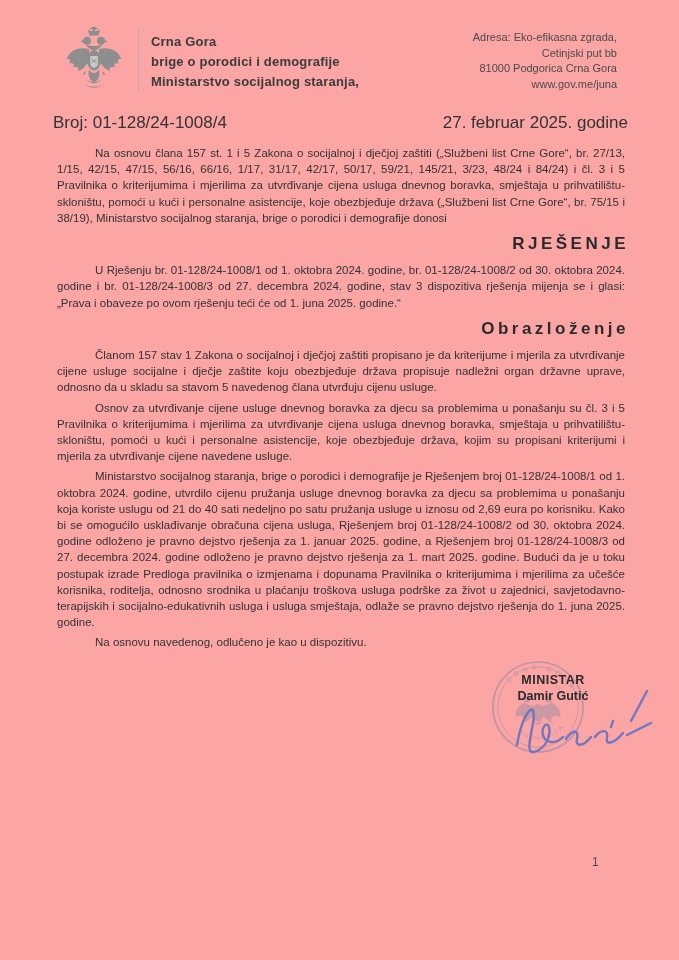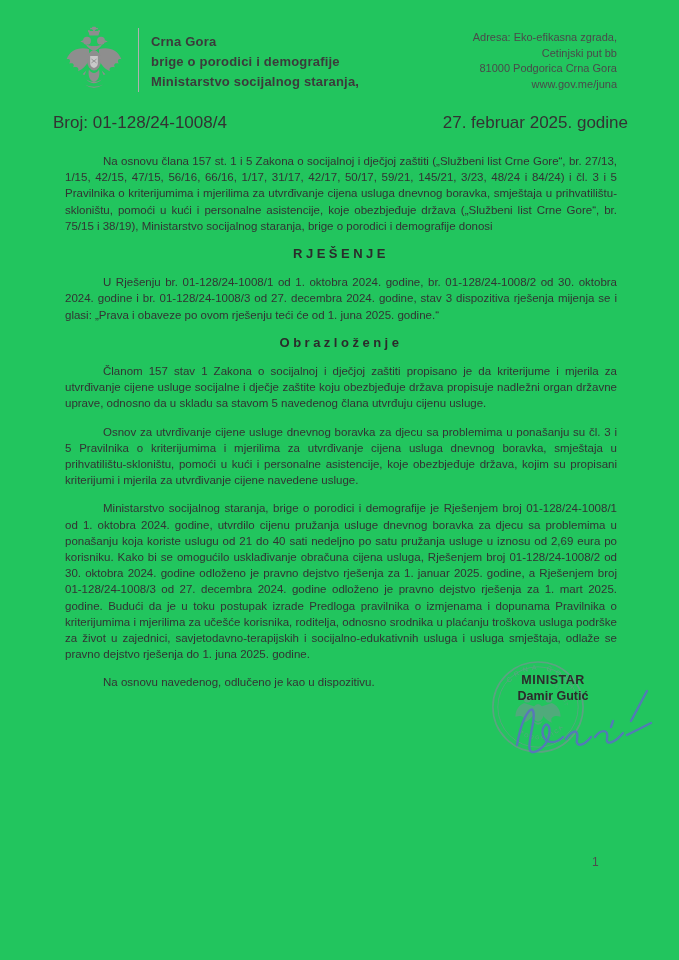--- a/index.html
+++ b/index.html
@@ -3,21 +3,21 @@
 <meta charset="utf-8">
 <style>
   html,body{margin:0;padding:0;}
   body{
     width:679px;height:960px;
     background:#e9e9e9;
     font-family:"Liberation Sans","DejaVu Sans",sans-serif;
   }
   .page{
     position:relative;width:679px;height:960px;
-    background:#22c55e;overflow:hidden;
+    background:#fca5a5;overflow:hidden;
     color:#2e2e2e;
   }
   
   .header{
     position:absolute;top:26px;left:62px;right:62px;
     display:flex;align-items:flex-start;
   }
   .coa{width:64px;height:70px;flex:0 0 auto;}
   .header-divider{
     width:1px;height:64px;background:#b0b0b0;
@@ -37,23 +37,23 @@
     position:absolute;top:113px;left:53px;right:51px;
     display:flex;justify-content:space-between;
     font-size:17px;color:#333;
   }
   
   .doc-body{
     position:absolute;top:141px;left:53px;width:576px;
     font-size:11.5px;line-height:16.2px;color:#333;
     text-align:justify;
   }
-  .doc-body p{margin:12px;text-indent:38px;}
+  .doc-body p{margin:4px;text-indent:38px;}
   .center-head{
-    text-align:center;font-weight:bold;font-size:13px;
+    text-align:right;font-weight:bold;font-size:17px;
     letter-spacing:3.5px;color:#2b2b2b;text-indent:0 !important;
     margin:10px 0 10px 0 !important;
   }
   
   .sig-block{
     position:absolute;top:672px;left:478px;width:150px;
     text-align:center;color:#2b2b2b;
   }
   .sig-title{font-weight:bold;font-size:12.5px;line-height:16px;letter-spacing:.5px;}
   .sig-name{font-weight:bold;font-size:12.5px;line-height:16px;}

